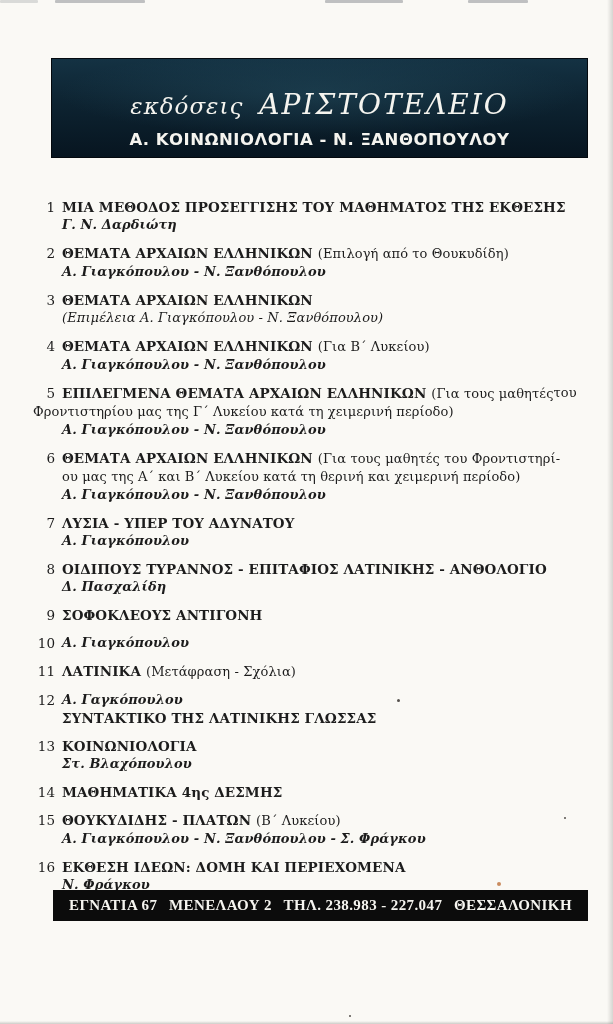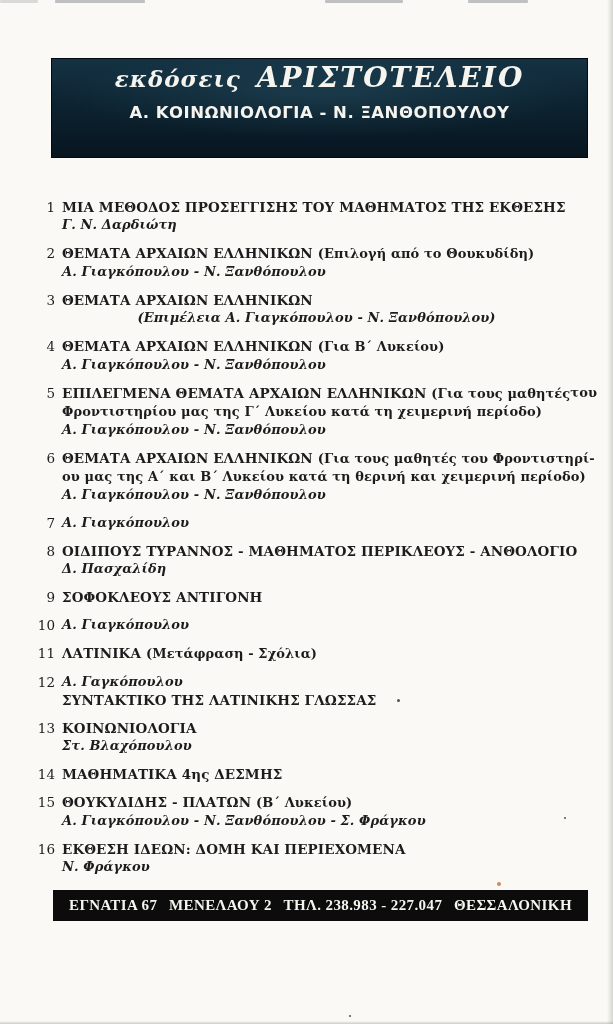--- a/index.html
+++ b/index.html
@@ -40,38 +40,38 @@
   .banner{
     position:absolute;left:51px;top:58px;width:537px;height:100px;
     box-sizing:border-box;
     background:
       radial-gradient(ellipse 65% 60% at 50% 35%, rgba(52,104,124,.30), rgba(0,0,0,0) 75%),
       linear-gradient(180deg,#143243 0%,#0d2331 45%,#071520 100%);
     border:1px solid #04090e;
     color:var(--banner-text);
     text-align:center;
   }
-  .banner-brand{padding-top:2px;font-style:italic;font-weight:bold;white-space:nowrap;}
+  .banner-brand{padding-top:29px;font-style:italic;font-weight:normal;white-space:nowrap;}
   .brand-prefix{font-size:23px;margin-right:16px;letter-spacing:1px;}
   .brand-name{font-size:28px;letter-spacing:2px;}
   .banner-subtitle{
     margin-top:9px;
     font-family:"DejaVu Sans","Liberation Sans",sans-serif;
     font-weight:700;font-size:16.5px;letter-spacing:.5px;white-space:nowrap;
   }
 
   
   .catalog{position:absolute;left:33px;top:198px;width:538px;}
   .item{display:flex;margin-bottom:10px;}
   .num{flex:none;width:22px;margin-right:7px;text-align:right;
        font-size:13.5px;line-height:18px;}
   .body{flex:1;min-width:0;}
   .line{font-size:13px;line-height:18px;white-space:nowrap;letter-spacing:.1px;}
   .title{font-weight:700;font-size:13.5px;}
-  .note{font-weight:700;text-align:center;}
+  .note{font-weight:400;}
   .inline-note{margin-left:5px;}
   .author{font-weight:700;font-style:italic;}
   .italic{font-style:italic;}
   .spread{display:flex;justify-content:space-between;}
   .outdent{margin-left:-29px;}
 
   
   .address-bar{
     position:absolute;left:53px;top:890px;width:535px;height:31px;
     box-sizing:border-box;padding:0 16px;
@@ -149,28 +149,29 @@
       <div class="body">
         <div class="line"><span class="title">ΘΕΜΑΤΑ ΑΡΧΑΙΩΝ ΕΛΛΗΝΙΚΩΝ</span><span class="note inline-note">(Για τους μαθητές του Φροντιστηρί-</span></div>
         <div class="line note">ου μας της Α΄ και Β΄ Λυκείου κατά τη θερινή και χειμερινή περίοδο)</div>
         <div class="line author">Α. Γιαγκόπουλου - Ν. Ξανθόπουλου</div>
       </div>
     </div>
 
     <div class="item">
       <span class="num">7</span>
       <div class="body">
+        <div class="line title">ΛΥΣΙΑ - ΥΠΕΡ ΤΟΥ ΑΔΥΝΑΤΟΥ</div>
         <div class="line author">Α. Γιαγκόπουλου</div>
       </div>
     </div>
 
     <div class="item">
       <span class="num">8</span>
       <div class="body">
-        <div class="line title">ΟΙΔΙΠΟΥΣ ΤΥΡΑΝΝΟΣ - ΜΑΘΗΜΑΤΟΣ ΠΕΡΙΚΛΕΟΥΣ - ΑΝΘΟΛΟΓΙΟ</div>
+        <div class="line title">ΟΙΔΙΠΟΥΣ ΤΥΡΑΝΝΟΣ - ΕΠΙΤΑΦΙΟΣ ΛΑΤΙΝΙΚΗΣ - ΑΝΘΟΛΟΓΙΟ</div>
         <div class="line author">Δ. Πασχαλίδη</div>
       </div>
     </div>
 
     <div class="item">
       <span class="num">9</span>
       <div class="body">
         <div class="line title">ΣΟΦΟΚΛΕΟΥΣ ΑΝΤΙΓΟΝΗ</div>
       </div>
     </div>

